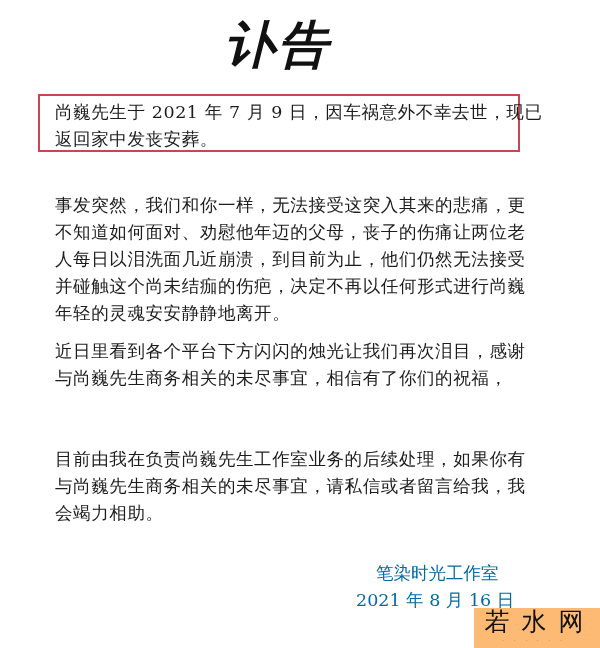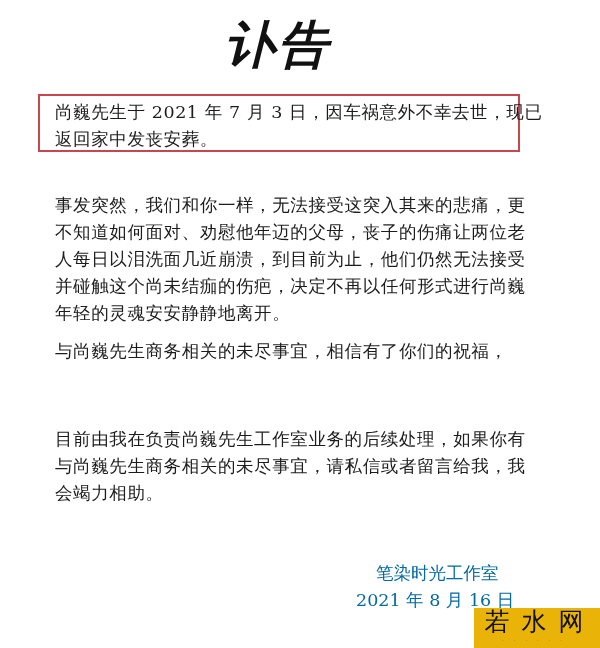--- a/index.html
+++ b/index.html
@@ -44,38 +44,38 @@
       font-size: 17.5px;
       line-height: 27px;
       letter-spacing: 0.6px;
       margin: 0;
       color: #1c1c1c;
     }
     .para .line { display: block; white-space: nowrap; }
     #p0 { top: 99px; }
     #p1 { top: 168px; margin-top: 24px; }
     #p2 { top: 338px; }
-    #p3 { top: 426px; }
+    #p3 { top: 446px; }
     .signature {
       position: absolute;
       left: 356px;
       top: 560px;
       font-size: 17.5px;
       line-height: 27px;
       color: #0369a1;
     }
     .signature .org { display: block; padding-left: 20px; }
     .signature .date { display: block; white-space: nowrap; }
     .watermark {
       position: absolute;
       left: 474px;
       top: 608px;
       width: 126px;
       height: 40px;
-      background: #eab308;
+      background: #fdba74;
       text-align: center;
     }
     .watermark .wm-text {
       display: block;
       font-family: "DejaVu Sans", sans-serif;
       font-size: 25px;
       letter-spacing: 12px;
       line-height: 28px;
       color: #111;
       padding-left: 6px;
@@ -90,33 +90,34 @@
     }
   </style>
 </head>
 <body>
 
 <div class="title">讣告</div>
 
 <div class="highlight-box"></div>
 
 <p class="para" id="p0">
-  <span class="line">尚巍先生于 2021 年 7 月 3 日，因车祸意外不幸去世，现已</span>
+  <span class="line">尚巍先生于 2021 年 7 月 9 日，因车祸意外不幸去世，现已</span>
   <span class="line">返回家中发丧安葬。</span>
 </p>
 
 <p class="para" id="p1">
   <span class="line">事发突然，我们和你一样，无法接受这突入其来的悲痛，更</span>
   <span class="line">不知道如何面对、劝慰他年迈的父母，丧子的伤痛让两位老</span>
   <span class="line">人每日以泪洗面几近崩溃，到目前为止，他们仍然无法接受</span>
   <span class="line">并碰触这个尚未结痂的伤疤，决定不再以任何形式进行尚巍</span>
   <span class="line">年轻的灵魂安安静静地离开。</span>
 </p>
 
 <p class="para" id="p2">
+  <span class="line">近日里看到各个平台下方闪闪的烛光让我们再次泪目，感谢</span>
   <span class="line">与尚巍先生商务相关的未尽事宜，相信有了你们的祝福，</span>
 </p>
 
 <p class="para" id="p3">
   <span class="line">目前由我在负责尚巍先生工作室业务的后续处理，如果你有</span>
   <span class="line">与尚巍先生商务相关的未尽事宜，请私信或者留言给我，我</span>
   <span class="line">会竭力相助。</span>
 </p>
 
 <div class="signature">

